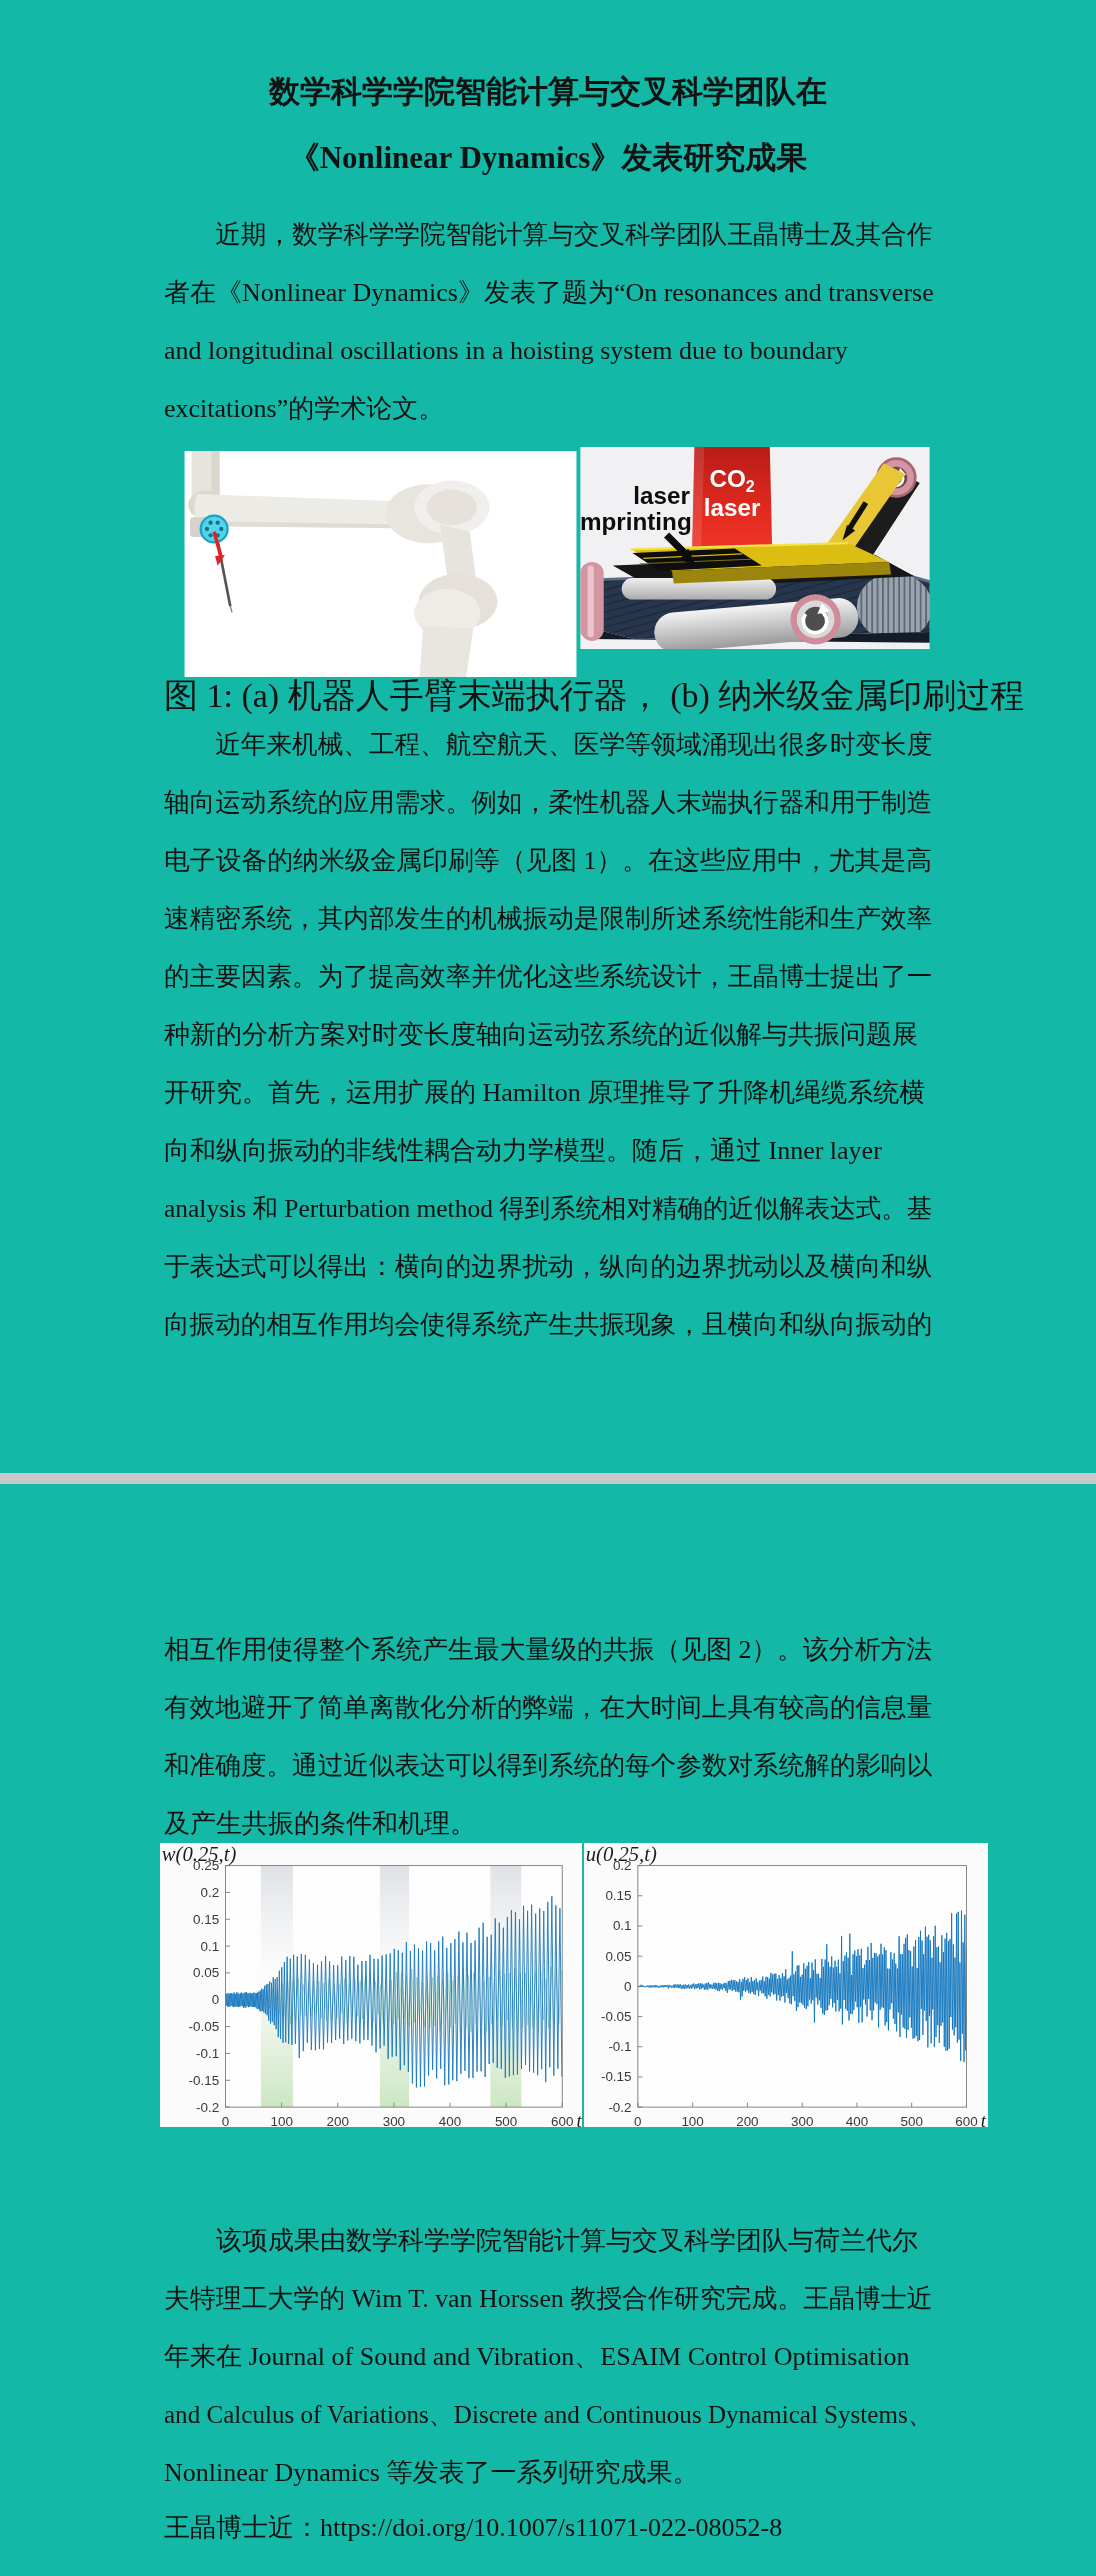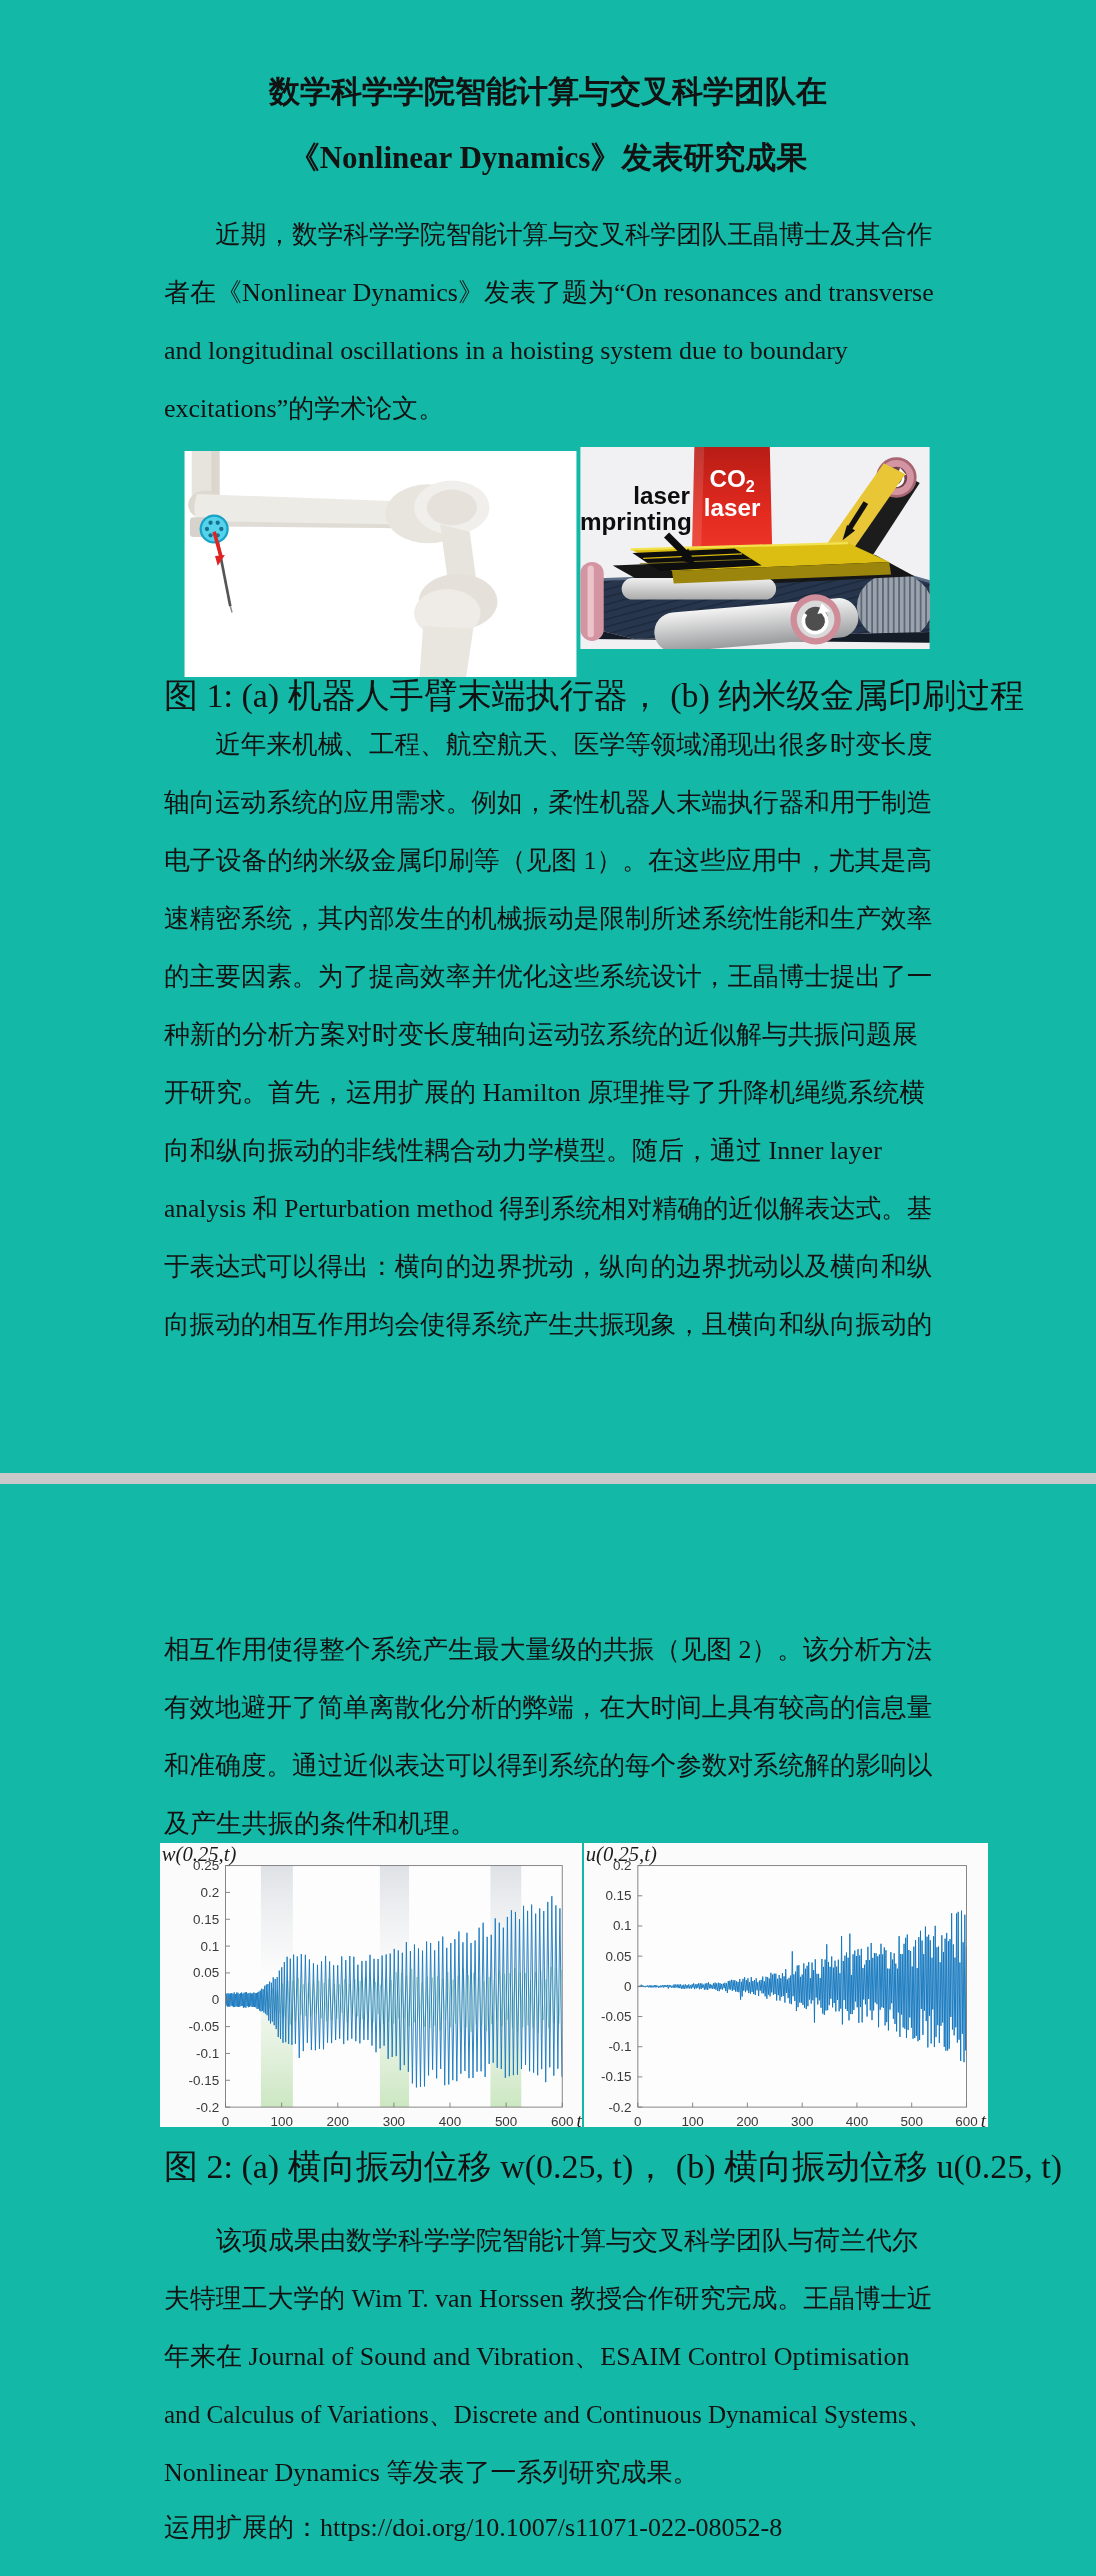--- a/index.html
+++ b/index.html
@@ -282,29 +282,28 @@
             <text x="304" y="315" text-anchor="middle" font-family="Liberation Sans, DejaVu Sans, sans-serif" font-size="15" fill="#3a3a3a">400</text>
             <line x1="365" y1="289" x2="365" y2="294" stroke="#7a7a7a" stroke-width="1"></line>
             <text x="365" y="315" text-anchor="middle" font-family="Liberation Sans, DejaVu Sans, sans-serif" font-size="15" fill="#3a3a3a">500</text>
             <line x1="426" y1="289" x2="426" y2="294" stroke="#7a7a7a" stroke-width="1"></line>
             <text x="426" y="315" text-anchor="middle" font-family="Liberation Sans, DejaVu Sans, sans-serif" font-size="15" fill="#3a3a3a">600</text>
             <text x="2" y="20" font-family="Liberation Serif, DejaVu Serif, serif" font-style="italic" font-size="23" fill="#1d1d1d">u(0.25,t)</text>
             <text x="442" y="316" font-family="Liberation Serif, DejaVu Serif, serif" font-style="italic" font-size="21" fill="#1d1d1d">t</text>
           </svg></div>
     </div>
 
-    <div class="col caption" id="fig2cap">图 2: (a) 横向振动位移 w(0.25, t)，  (b) 横向振动位移 u(0.25, t)</div>
 
     <div class="col" id="para4">
         <div class="line j ind">该项成果由数学科学学院智能计算与交叉科学团队与荷兰代尔</div>
         <div class="line j" style="transform: scaleX(0.995354); transform-origin: 0px 0px;">夫特理工大学的 Wim T. van Horssen 教授合作研究完成。王晶博士近</div>
         <div class="line j">年来在 Journal of Sound and Vibration、ESAIM Control Optimisation</div>
         <div class="line j" style="transform: scaleX(0.964004); transform-origin: 0px 0px;">and Calculus of Variations、Discrete and Continuous Dynamical Systems、</div>
         <div class="line">Nonlinear Dynamics 等发表了一系列研究成果。</div>
       </div>
 
     <div class="col" id="para5">
-      <div class="line"><span>运用扩展的：</span><span class="url">https://doi.org/10.1007/s11071-022-08052-8</span></div>
+      <div class="line"><span>王晶博士近：</span><span class="url">https://doi.org/10.1007/s11071-022-08052-8</span></div>
     </div>
   </div>
 
 </div>
 
 
 </body></html>

